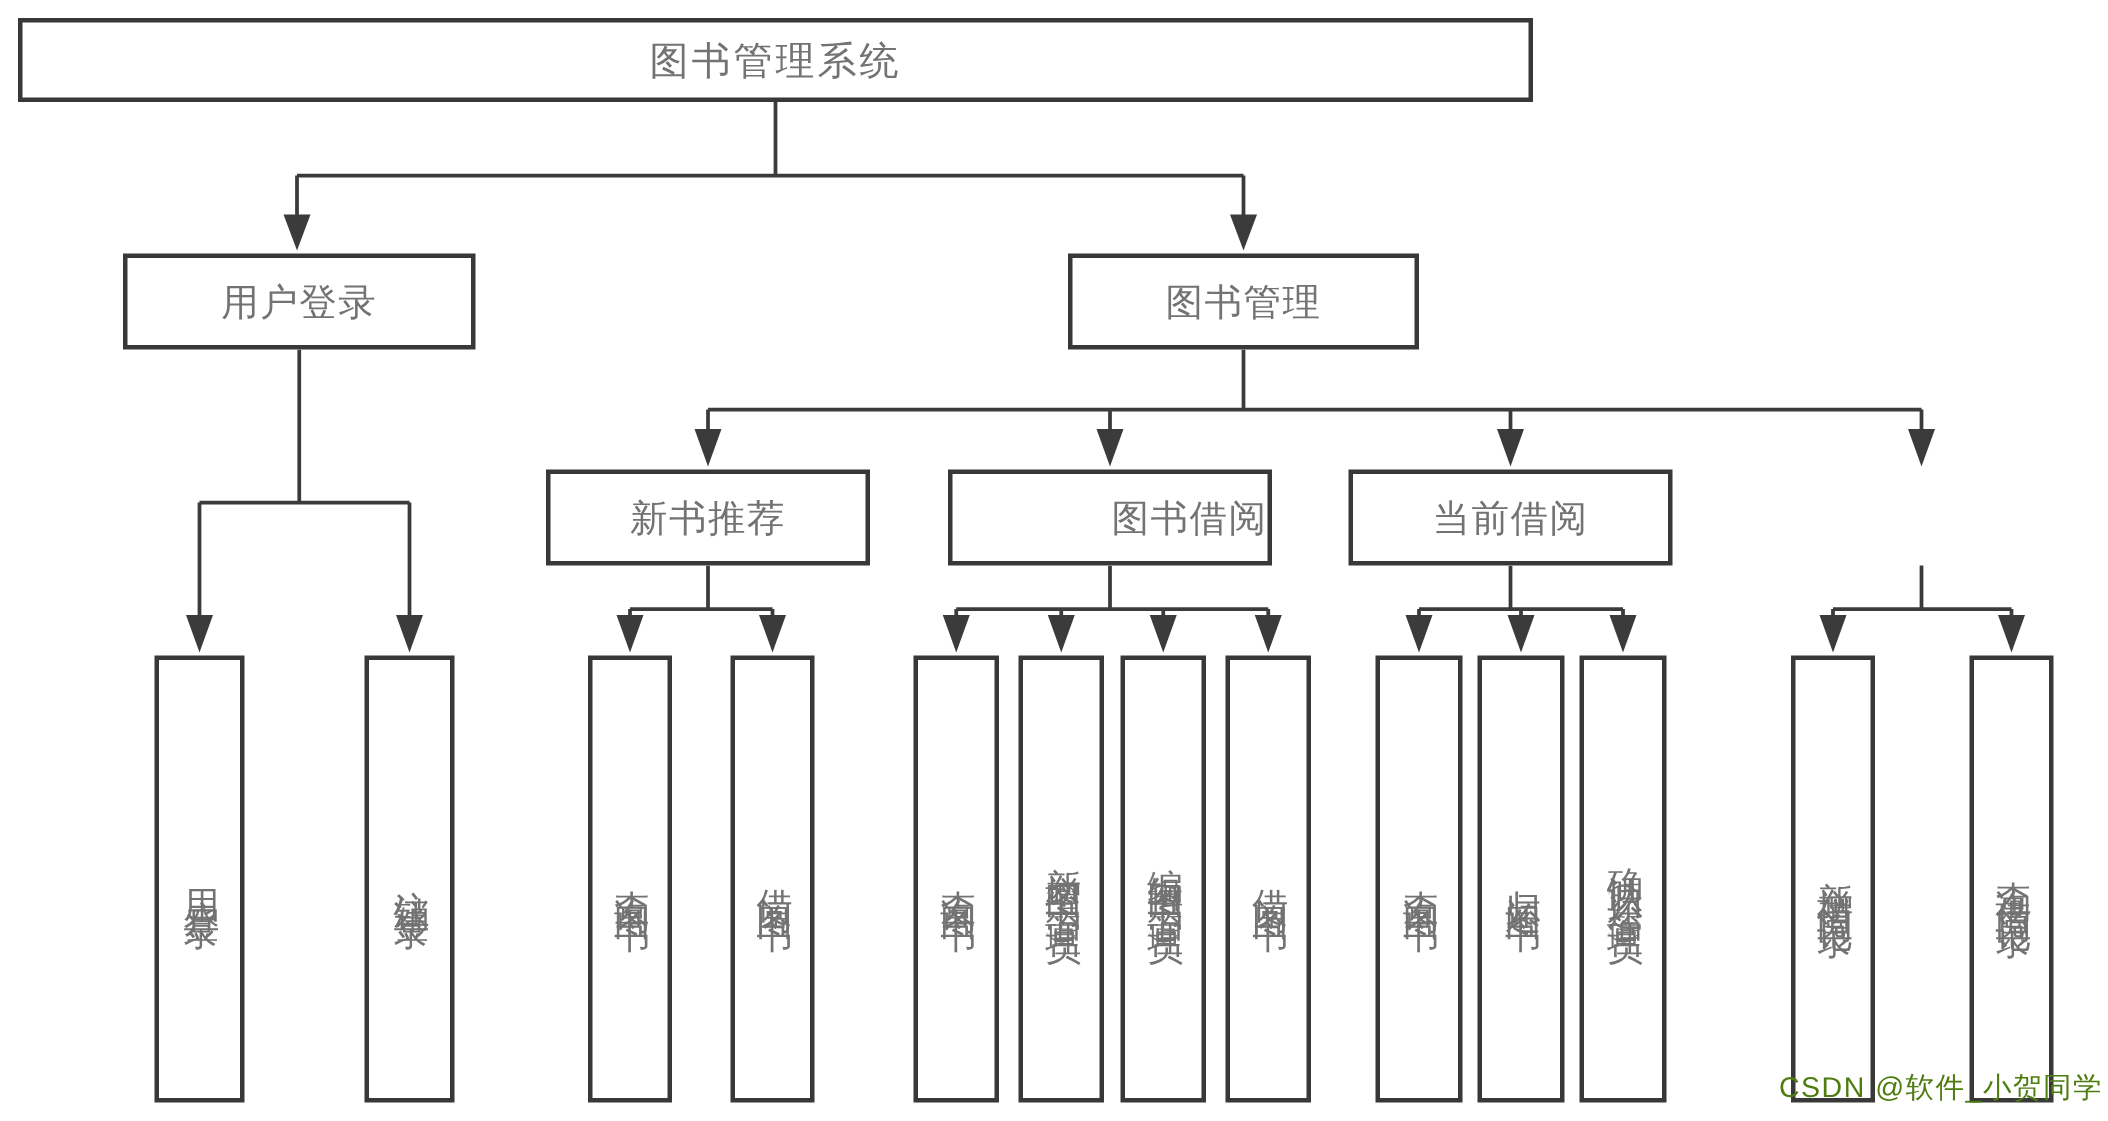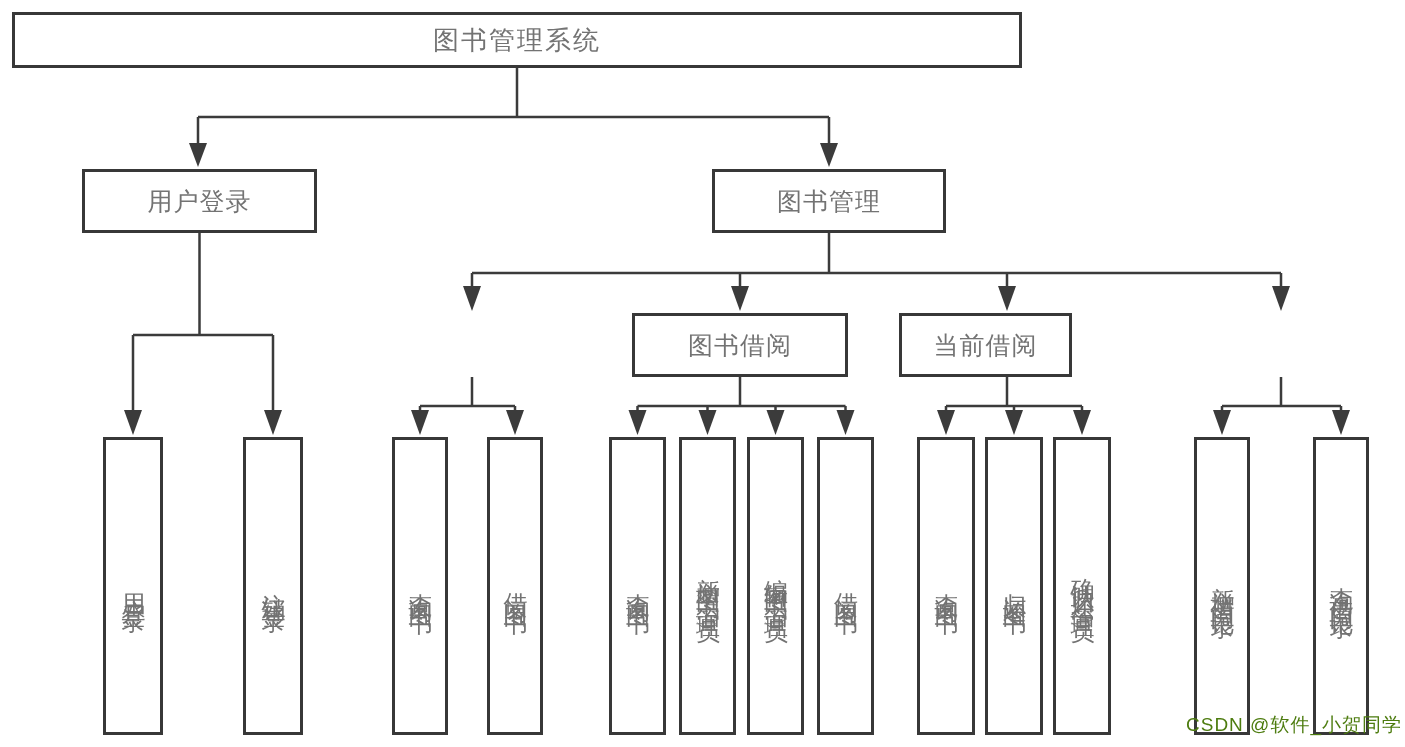--- a/index.html
+++ b/index.html
@@ -75,24 +75,27 @@
     <span>图书管理系统</span>
   </div>
 
   <div class="box lvl2" style="left:82px;width:235px;">
     <span>用户登录</span>
   </div>
   <div class="box lvl2" style="left:712px;width:234px;align-items:center;">
     <span>图书管理</span>
   </div>
 
-  <div class="box lvl3" style="left:632px;width:216px;">
+  <div class="box lvl3" style="left:364px;width:216px;">
+    <span>新书推荐</span>
+  </div>
+  <div class="box lvl3" style="left:632px;width:216px;justify-content:flex-end;">
     <span>图书借阅</span>
   </div>
-  <div class="box lvl3" style="left:899px;width:173px;">
+  <div class="box lvl3" style="left:899px;width:216px;">
     <span>当前借阅</span>
   </div>
 
   <div class="box leaf" style="left:103px;width:60px;">
     <span class="vtext">用户登录</span>
   </div>
   <div class="box leaf" style="left:243px;width:60px;">
     <span class="vtext">注销登录</span>
   </div>
 

